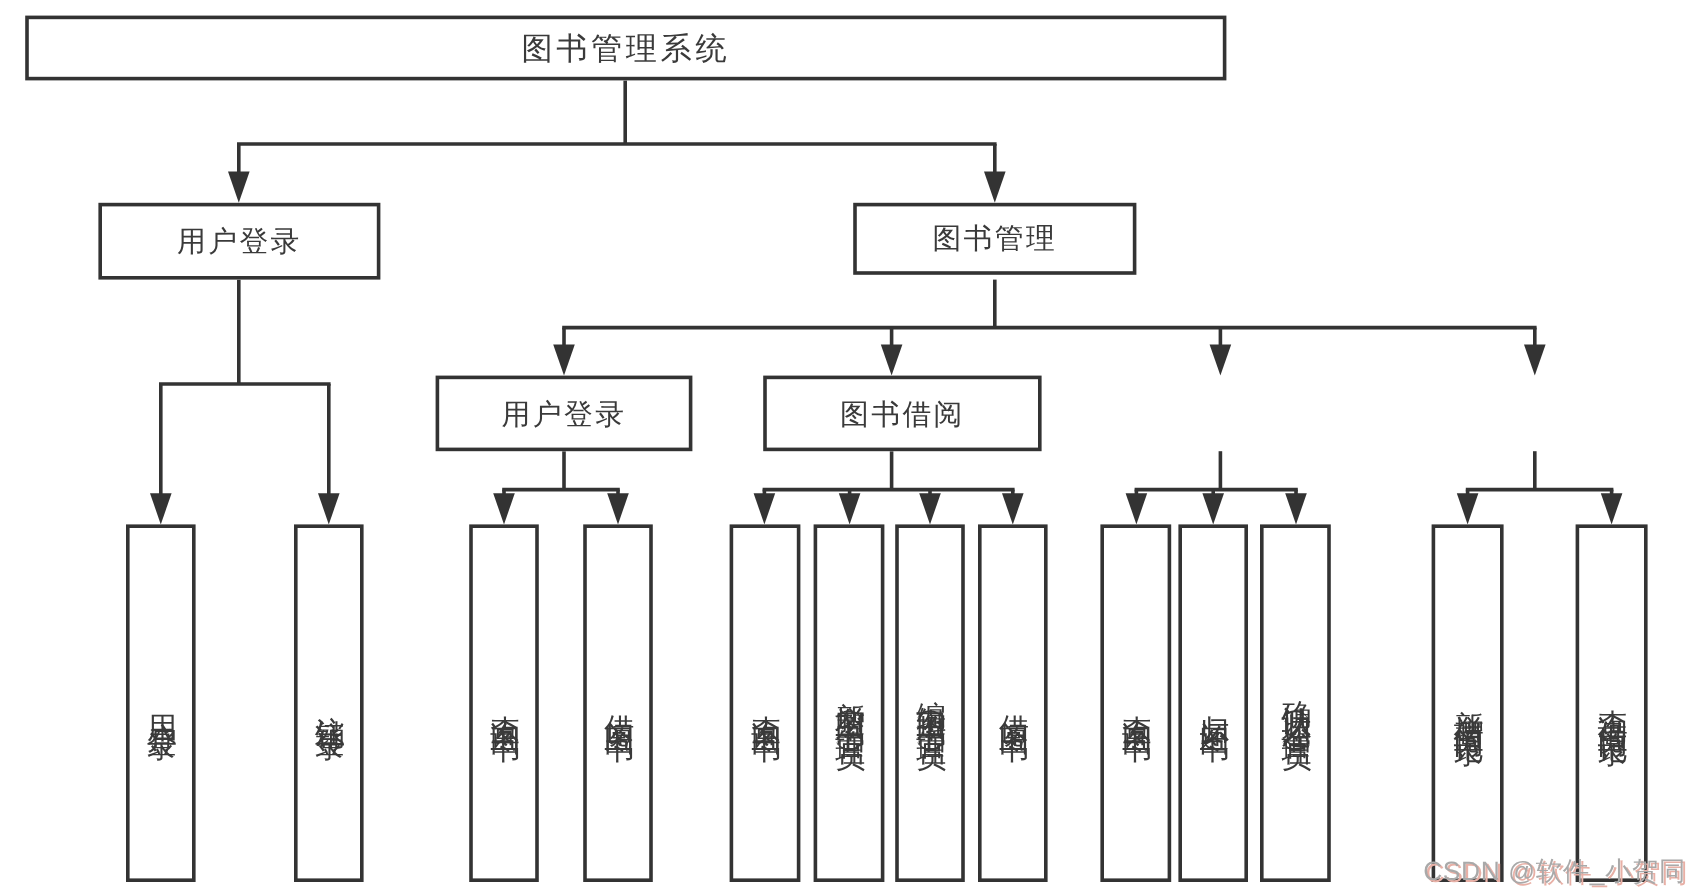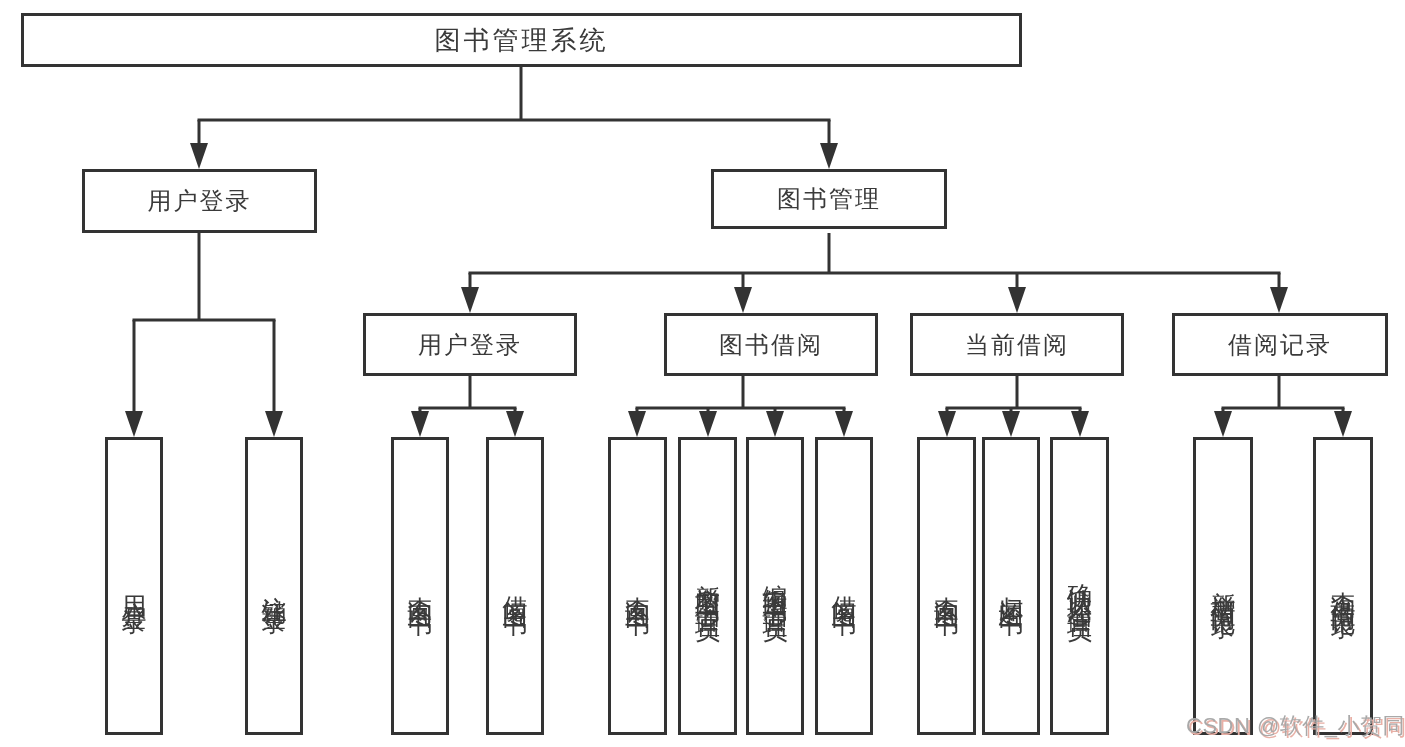--- a/index.html
+++ b/index.html
@@ -102,28 +102,22 @@
   <div class="node" style="left:82px;top:169px;width:235px;height:64px">
     <span>用户登录</span>
   </div>
   <div class="node" style="left:711px;top:169px;width:236px;height:60px">
     <span>图书管理</span>
   </div>
 
   <div class="node" style="left:363px;top:313px;width:214px;height:63px">
     <span>用户登录</span>
   </div>
-  <div class="node" style="left:664px;top:313px;width:214px;height:63px">
+  <div class="node" style="left:636px;top:313px;width:232px;height:63px">
     <span>图书借阅</span>
-  </div>
-  <div class="node" style="left:910px;top:313px;width:214px;height:63px">
-    <span>当前借阅</span>
-  </div>
-  <div class="node" style="left:1172px;top:313px;width:216px;height:63px">
-    <span>借阅记录</span>
   </div>
 
   <div class="leaf" style="left:105px;top:437px;width:58px;height:298px">
     <span class="vtext">用户登录</span>
   </div>
   <div class="leaf" style="left:245px;top:437px;width:58px;height:298px">
     <span class="vtext">注销登录</span>
   </div>
 
   <div class="leaf" style="left:391px;top:437px;width:58px;height:298px">

